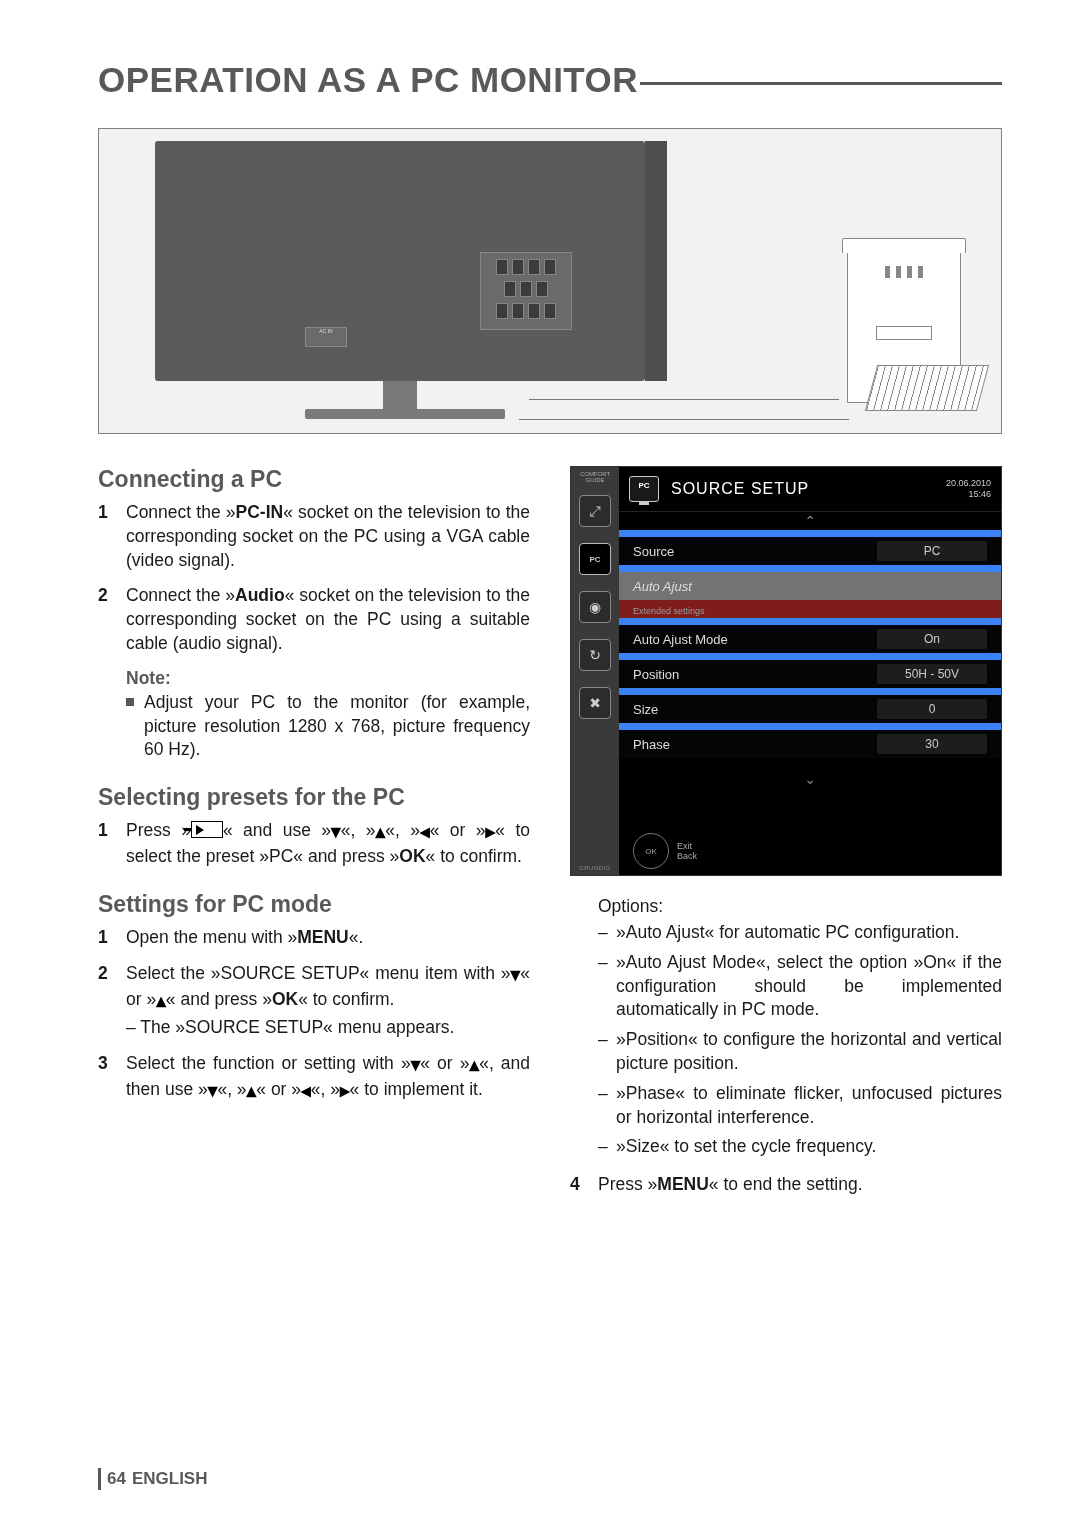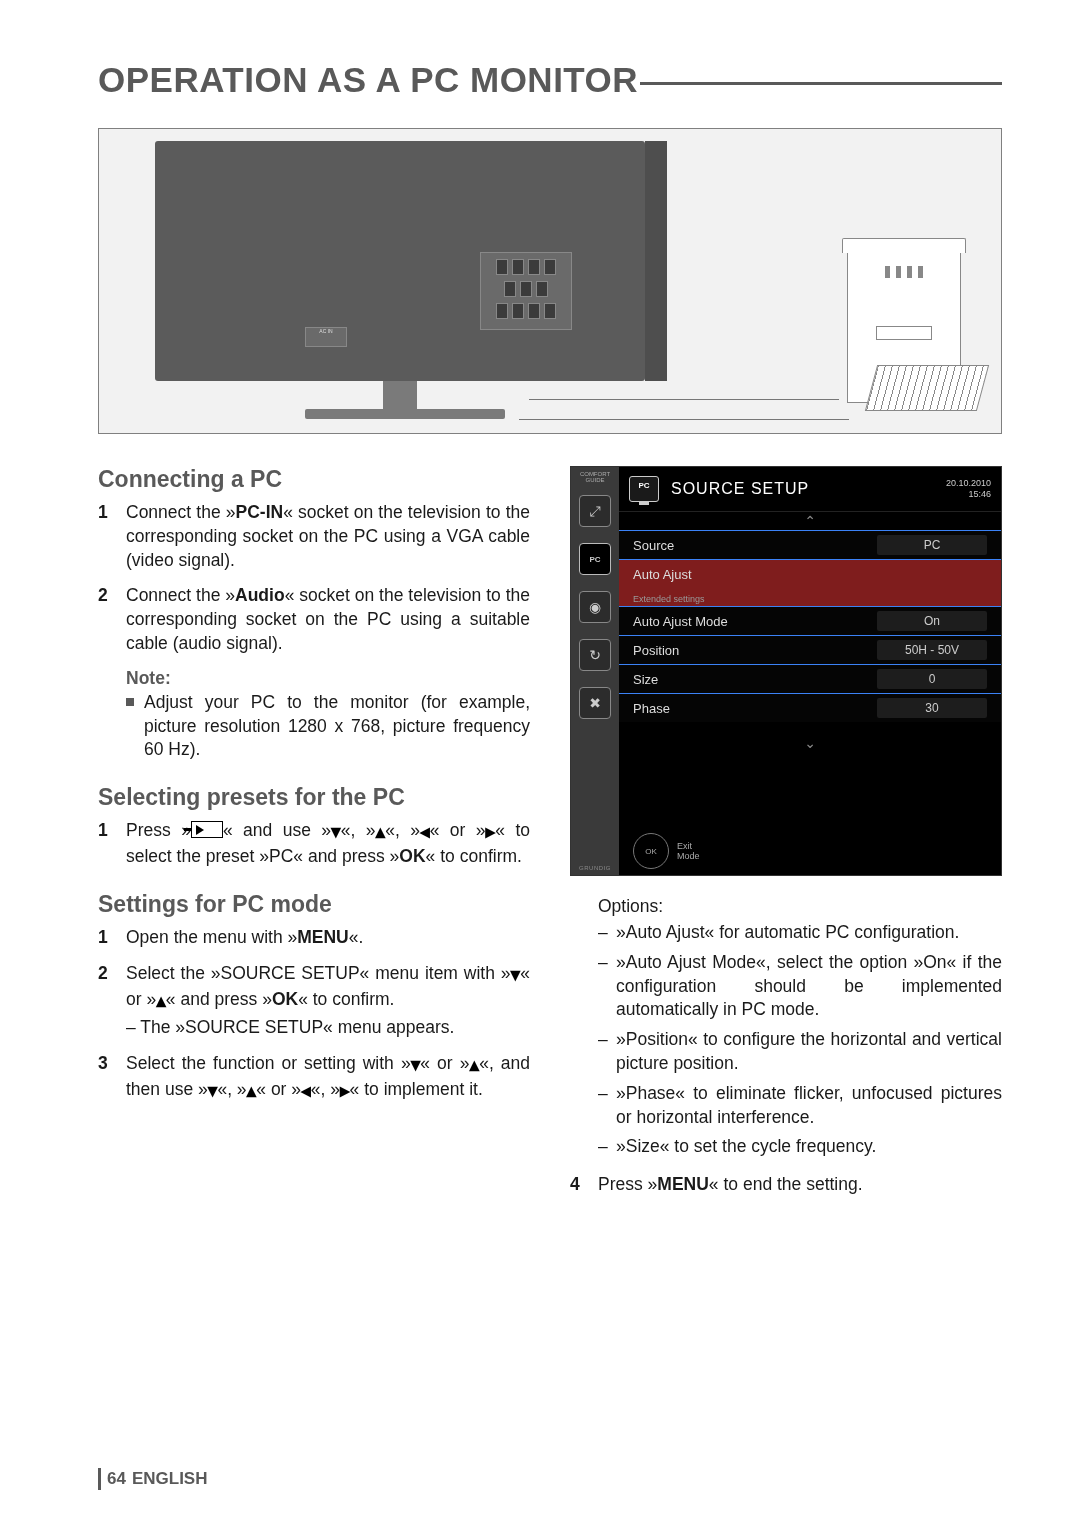--- a/index.html
+++ b/index.html
@@ -339,24 +339,24 @@
     line-height: 1.2;
   }
   .osd-scroll {
     text-align: center; color: #888; font-size: 14px; line-height: 18px;
   }
   .osd-row {
     display: flex;
     align-items: center;
     height: 28px;
     padding: 0 14px;
-    border-top: 1px solid #3b82f6;
+    border-top: 7px solid #3b82f6;
     background: #050505;
   }
-  .osd-row.hl { background: #7f1d1d; }
+  .osd-row.hl { background: #737373; font-style: italic; }
   .osd-row .label { flex: 1; font-size: 13px; color: #ddd; }
   .osd-row .val {
     width: 110px;
     text-align: center;
     font-size: 12px;
     color: #ccc;
     background: #1d1d1d;
     padding: 3px 0;
     border-radius: 2px;
   }
@@ -510,21 +510,21 @@
           <div class="icon">◉</div>
           <div class="icon">↻</div>
           <div class="icon">✖</div>
           <div class="brand">GRUNDIG</div>
         </div>
         <div class="osd-main">
           <div class="osd-header">
             <div class="pcicon">PC</div>
             <div class="ttl">SOURCE SETUP</div>
             <div class="date">
-              <div>20.10.2010</div>
+              <div>20.06.2010</div>
               <div>15:46</div>
             </div>
           </div>
           <div class="osd-scroll">⌃</div>
 
           <div class="osd-row">
             <div class="label">Source</div>
             <div class="val">PC</div>
           </div>
           <div class="osd-row hl">
@@ -549,21 +549,21 @@
             <div class="label">Phase</div>
             <div class="val">30</div>
           </div>
 
           <div class="osd-scroll" style="margin-top:12px;">⌄</div>
 
           <div class="osd-footer">
             <div class="okbtn">OK</div>
             <div>
               <div>Exit</div>
-              <div>Mode</div>
+              <div>Back</div>
             </div>
           </div>
         </div>
       </div>
 
       <div class="opts-hd">Options:</div>
       <ul class="opts">
         <li>»Auto Ajust« for automatic PC configuration.</li>
         <li>»Auto Ajust Mode«, select the option »On« if the configuration should be implemented automatically in PC mode.</li>
         <li>»Position« to configure the horizontal and vertical picture position.</li>

